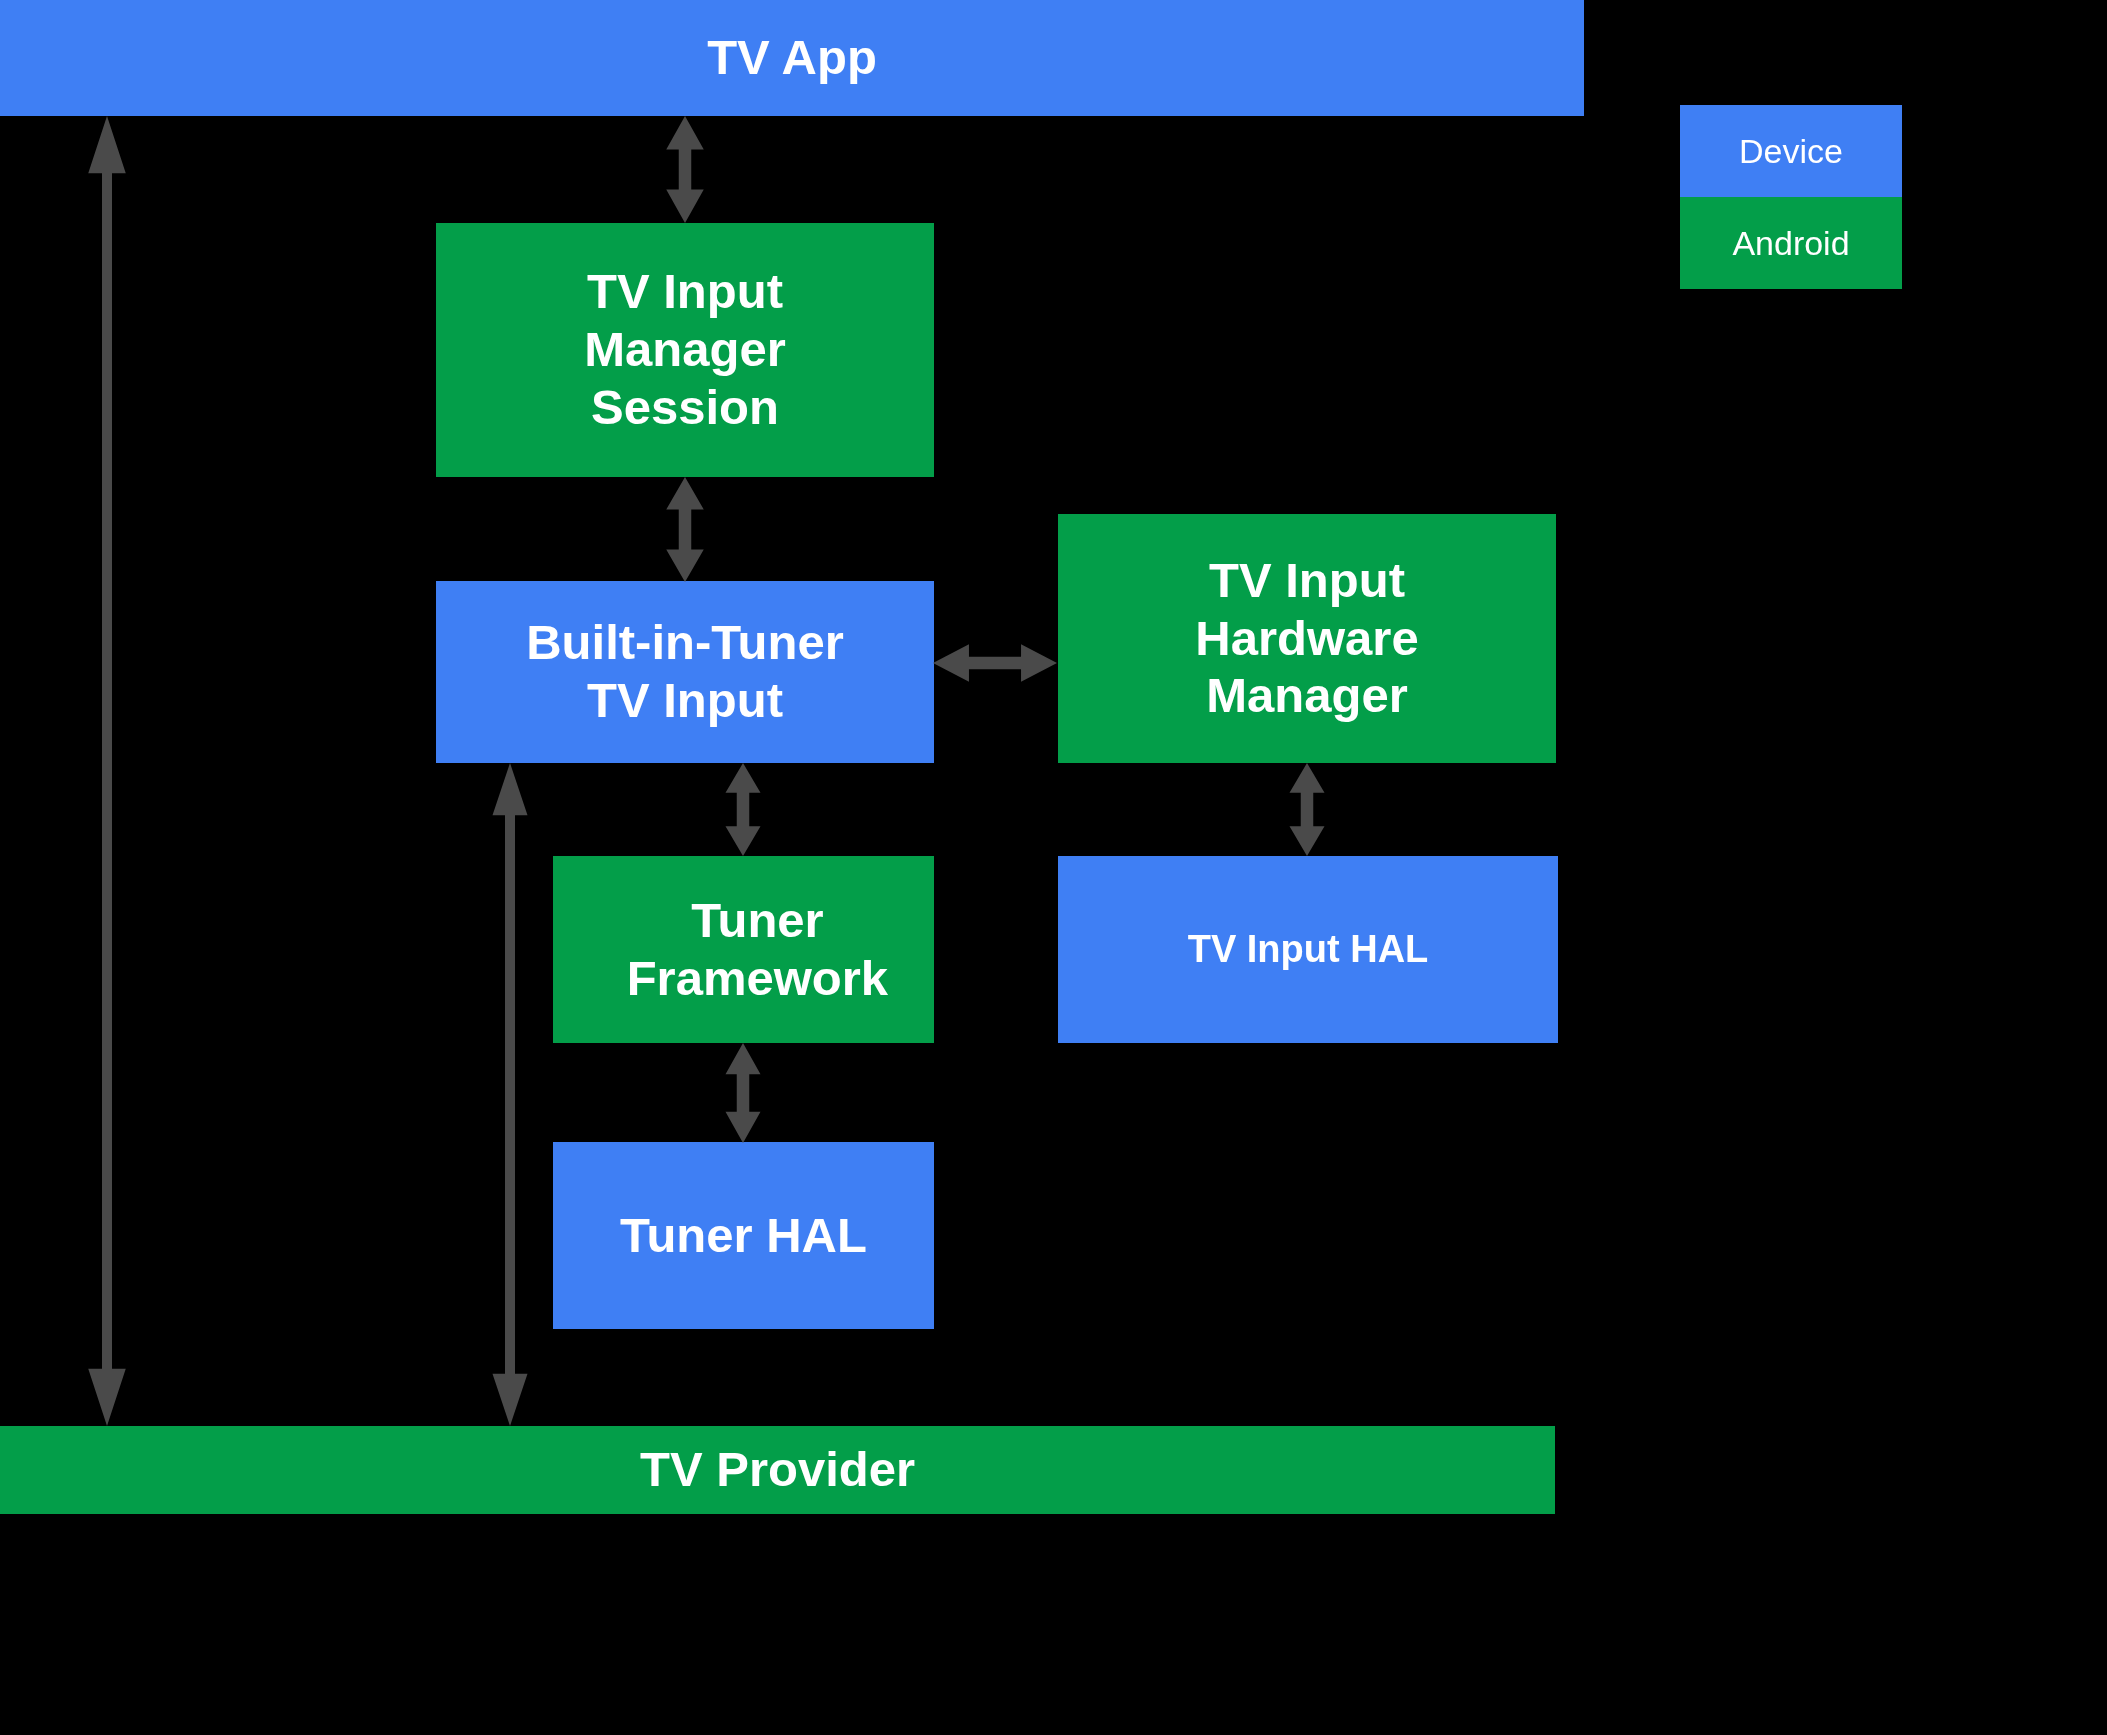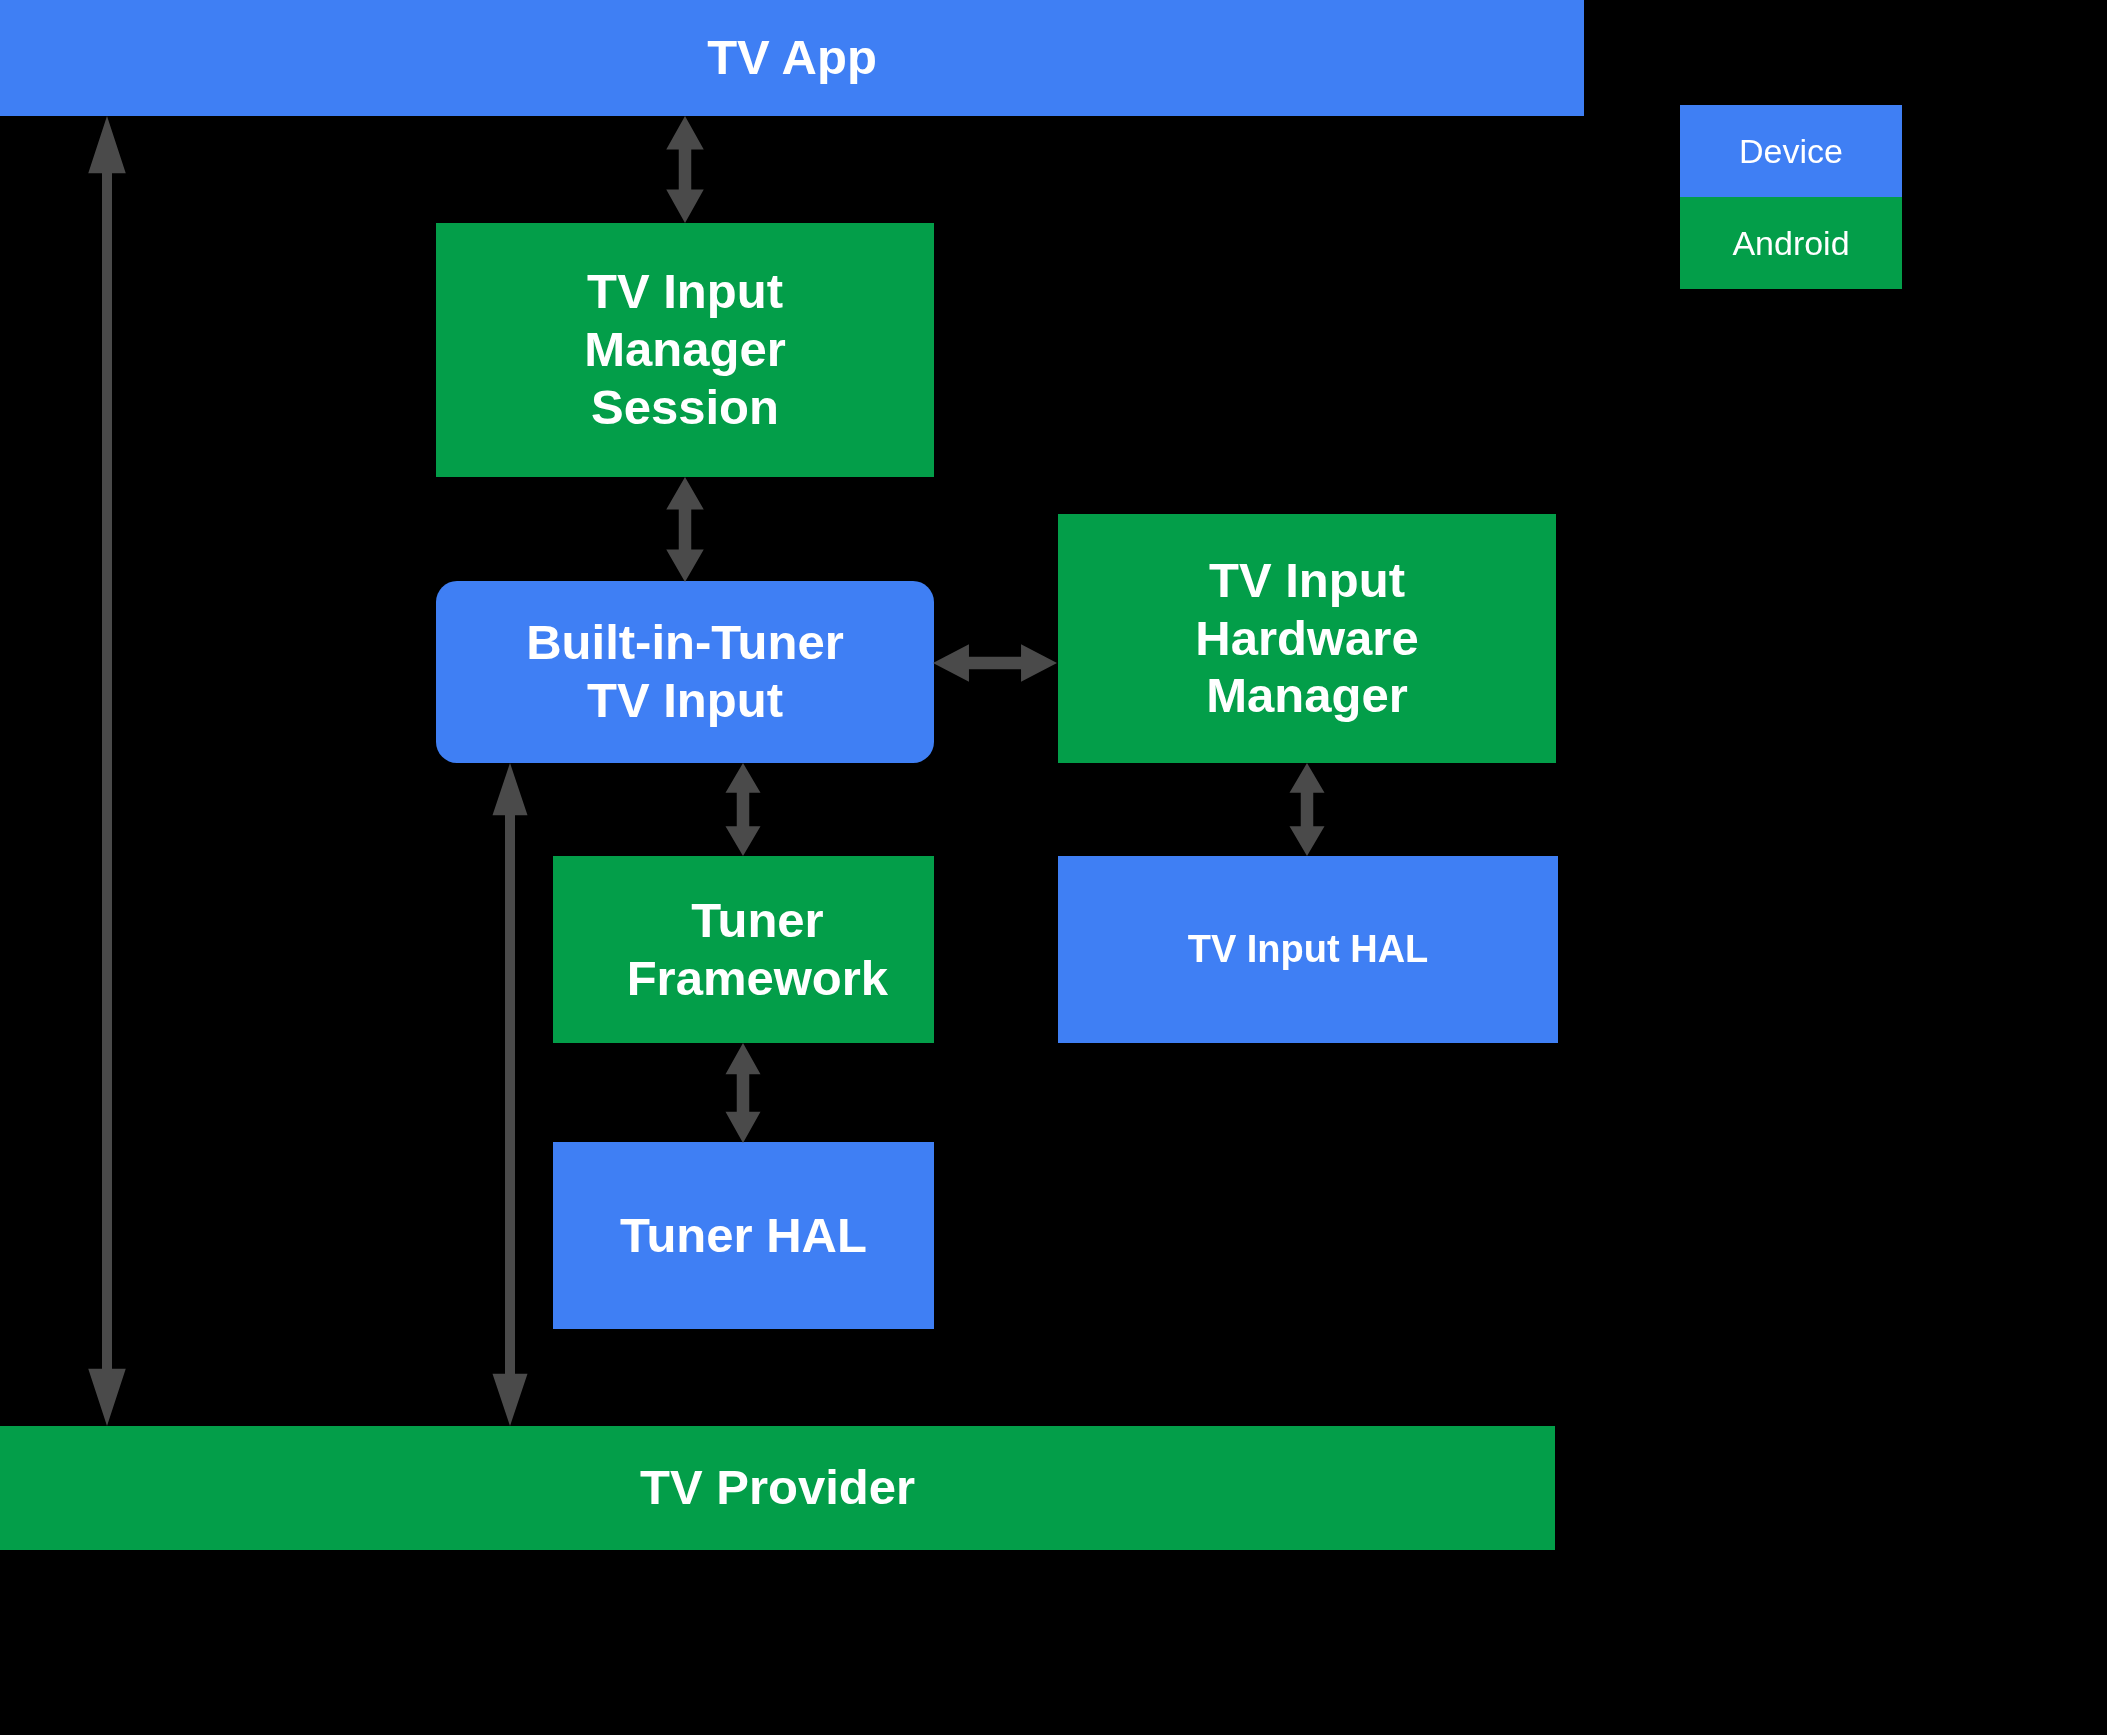--- a/index.html
+++ b/index.html
@@ -24,26 +24,26 @@
     box-sizing:border-box;
     padding:2.5px 6.2px;
     white-space:pre-line;
   }
   .green{background:#039e49;}
   .blue{background:#3f7ff4;}
 
   
   #n-tv-app        {left:0px;    top:0px;    width:1584px; height:116px; font-size:49px;}
   #n-tims          {left:436px;  top:223px;  width:498px;  height:254px; font-size:49px;}
-  #n-bit           {left:436px;  top:581px;  width:498px;  height:182px; font-size:49px;border-radius:21px;}
+  #n-bit           {left:436px;  top:581px;  width:498px;  height:182px; font-size:49px;}
   #n-tihm          {left:1058px; top:514px;  width:498px;  height:249px; font-size:49px;}
   #n-tuner-fw      {left:553px;  top:856px; width:381px;  height:187px; font-size:49px;padding-left:34px;}
   #n-tv-input-hal  {left:1058px; top:856px; width:500px;  height:187px; font-size:38px;text-align:center;}
   #n-tuner-hal     {left:553px;  top:1142px; width:381px;  height:187px; font-size:49px;}
-  #n-tv-provider   {left:0px;    top:1426px; width:1555px; height:124px; font-size:49px;}
+  #n-tv-provider   {left:0px;    top:1426px; width:1555px; height:88px; font-size:49px;}
 
   
   #legend{position:absolute;left:1680px;top:105px;width:222px;}
   .legend-chip{
     width:222px;
     display:flex;align-items:center;justify-content:center;
     color:#fff;font-size:34px;font-weight:400;
     box-sizing:border-box;
   }
   #legend-android{height:92px;margin-bottom:37px;}

